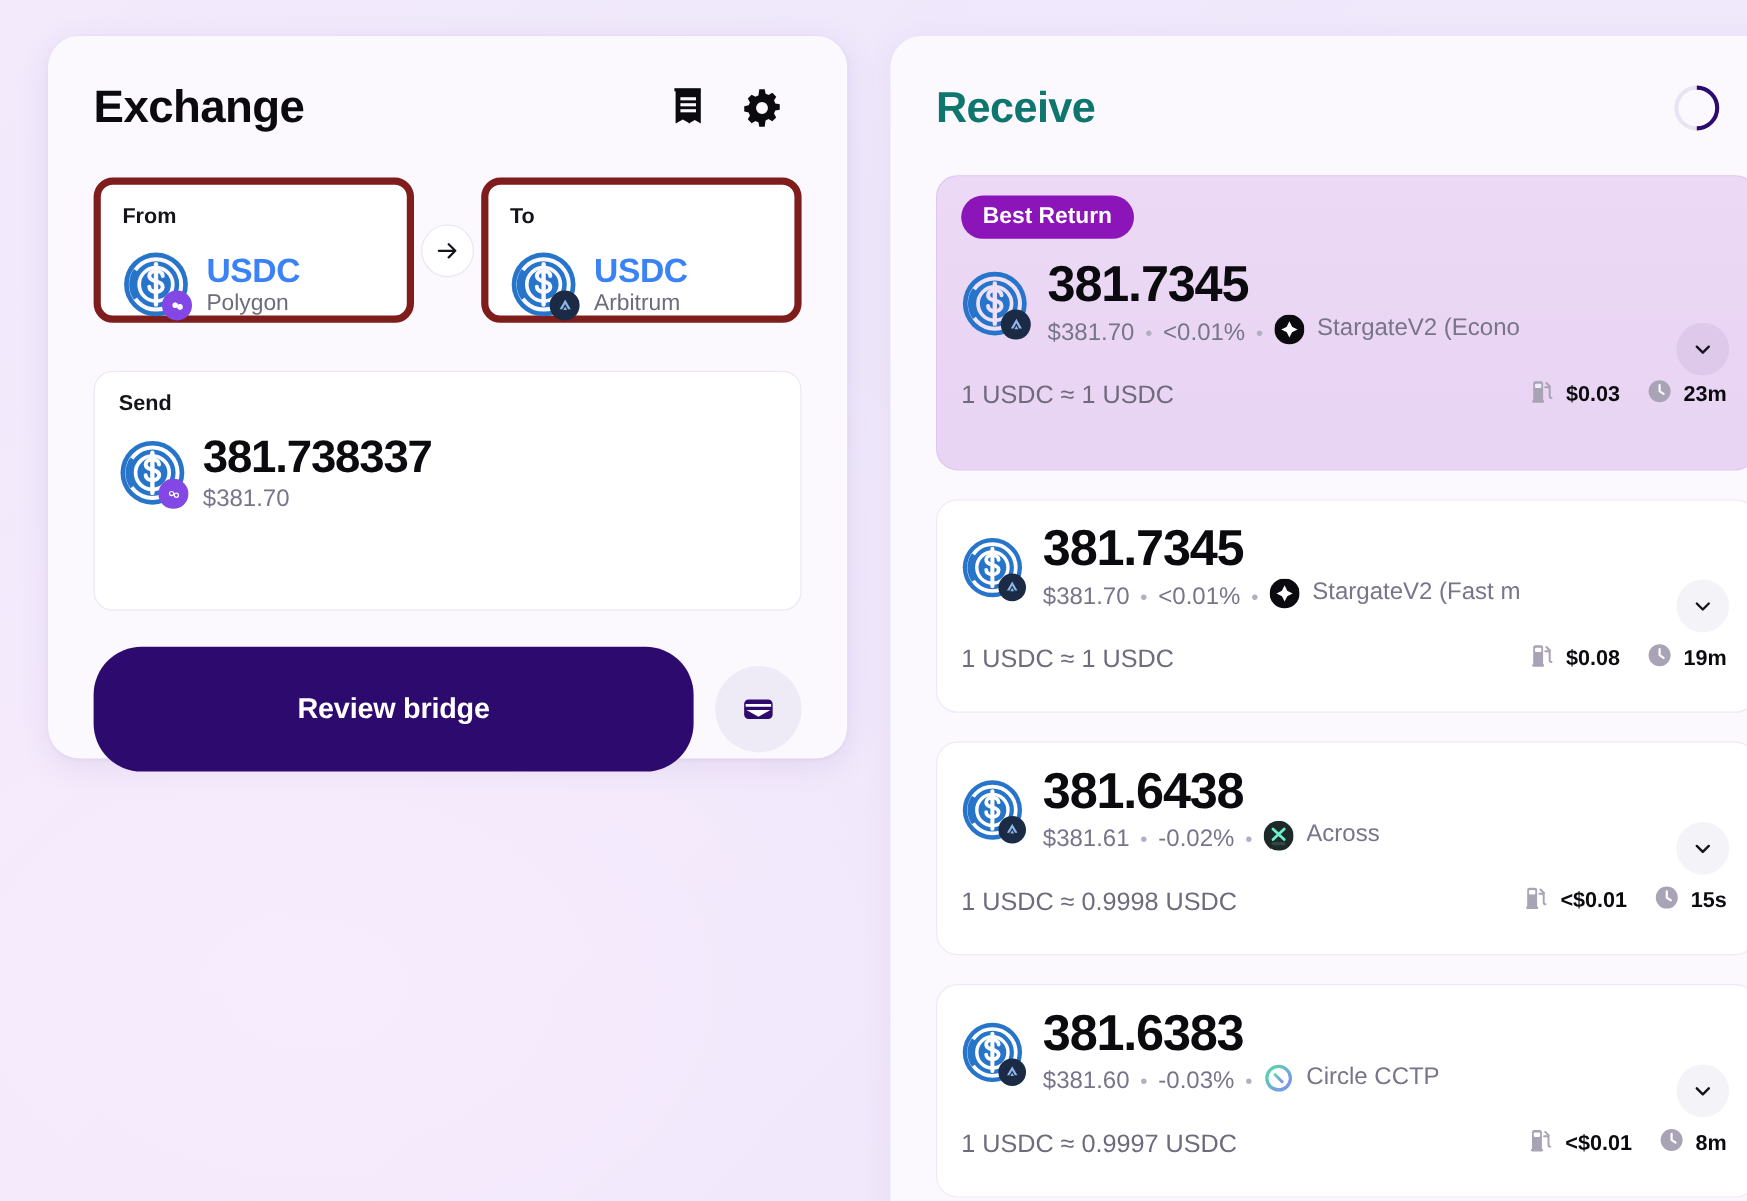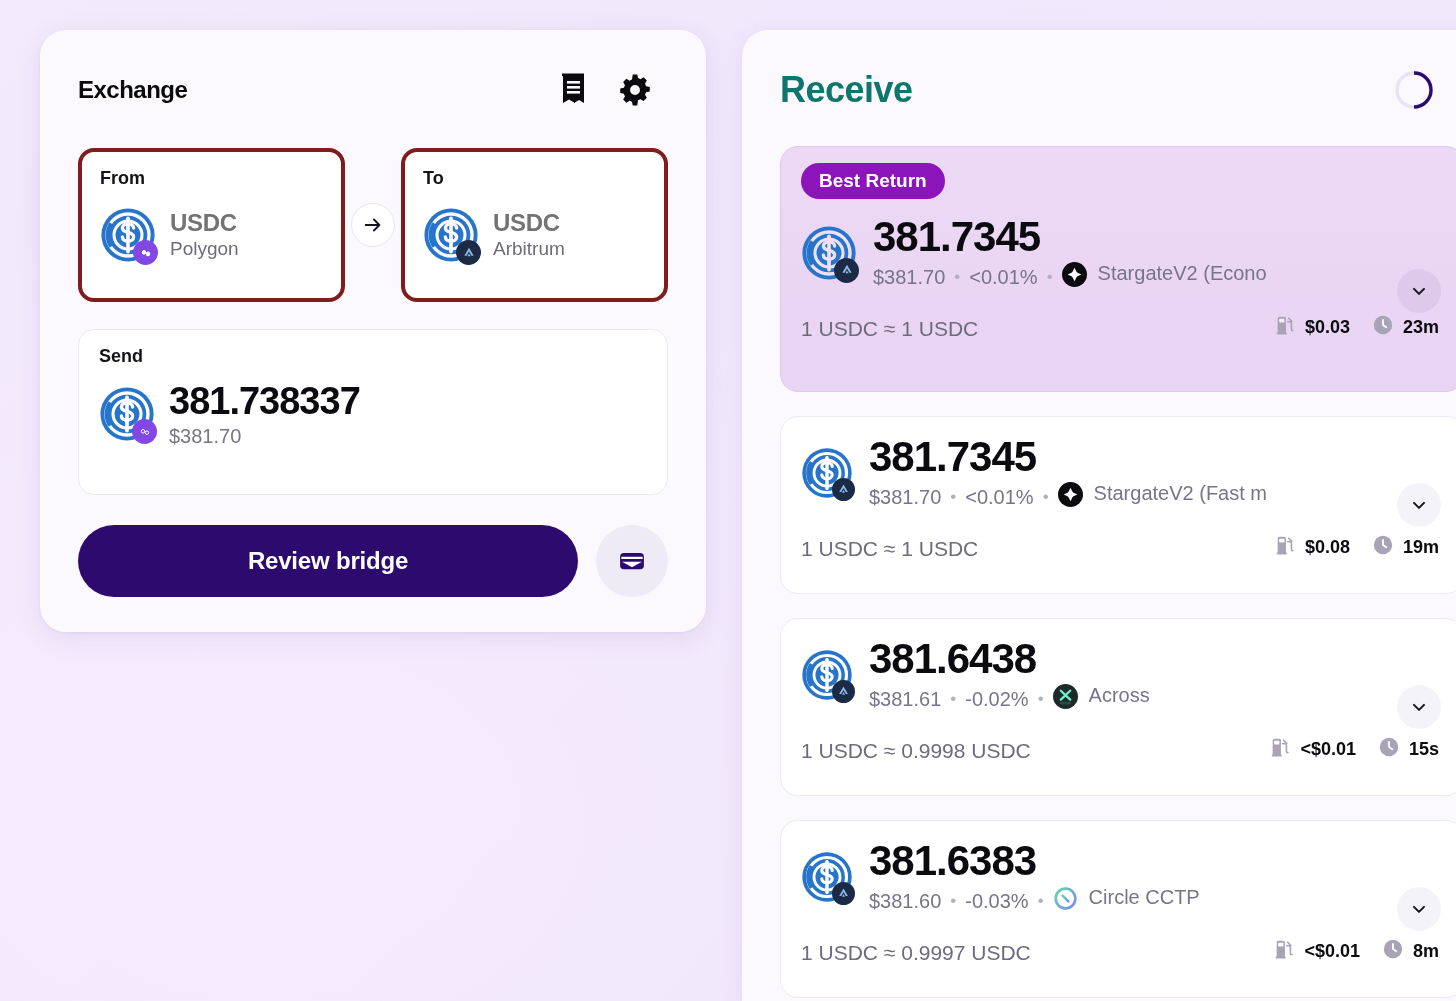--- a/index.html
+++ b/index.html
@@ -15,62 +15,62 @@
     pointer-events:none; }
 
   
   .exchange-card{
     position:absolute; left:40px; top:30px; width:666px; height:602px;
     background:#fbf9fe; border-radius:26px;
     box-shadow:0 6px 26px rgba(90,60,150,.10), 0 1px 3px rgba(90,60,150,.06);
     padding:32px 38px 0 38px;
   }
   .ex-head{ display:flex; align-items:center; justify-content:space-between; height:56px; }
-  .ex-title{ font-size:24px; font-weight:bold; color:#0b0b0f; letter-spacing:-.5px; }
+  .ex-title{ font-size:38px; font-weight:bold; color:#0b0b0f; letter-spacing:-.5px; }
   .ex-actions{ display:flex; align-items:center; gap:28px; padding-right:16px;}
   .ic-btn{ background:none; border:none; cursor:pointer; display:flex; align-items:center; justify-content:center;}
 
   .route-row{ display:flex; align-items:stretch; margin-top:30px; position:relative; }
   .chain-card{
-    flex:1; background:#fff; border:4px solid #7f1d1d; border-radius:16px;
-    padding:16px 18px 18px 18px; height:154px;
+    flex:1; background:#fff; border:6px solid #7f1d1d; border-radius:16px;
+    padding:16px 18px 18px 18px; height:121px;
   }
   .chain-card.left{ margin-right:56px; }
   .chain-card.right{ }
   .cc-label{ font-size:18px; font-weight:bold; color:#14131a; }
   .cc-body{ display:flex; align-items:center; gap:14px; margin-top:18px; }
   .cc-texts{ display:flex; flex-direction:column; gap:1px; }
-  .cc-sym{ font-size:24px; font-weight:bold; color:#737373; letter-spacing:-.3px; line-height:1.12;}
+  .cc-sym{ font-size:28px; font-weight:bold; color:#3b82f6; letter-spacing:-.3px; line-height:1.12;}
   .cc-chain{ font-size:19px; color:#6f6b7d; line-height:1.15;}
   .swap-arrow{
     position:absolute; left:50%; top:50%; transform:translate(-50%,-50%);
     width:44px; height:44px; border-radius:50%; background:#fff; border:1px solid #eae5f3;
     display:flex; align-items:center; justify-content:center; z-index:3; cursor:pointer;
   }
 
   .send-card{
-    margin-top:27px; background:#fff; border:1px solid #ece7f5; border-radius:16px;
-    height:166px; padding:16px 20px 0 20px;
+    margin-top:40px; background:#fff; border:1px solid #ece7f5; border-radius:16px;
+    height:200px; padding:16px 20px 0 20px;
   }
   .send-label{ font-size:18px; font-weight:bold; color:#14131a; }
   .send-row{ display:flex; align-items:center; margin-top:14px; }
   .send-amt-wrap{ display:flex; align-items:center; gap:14px; flex:1; }
   .send-texts{ display:flex; flex-direction:column; }
   .send-amount{ font-size:38px; font-weight:bold; color:#0b0b0f; letter-spacing:-1px; line-height:1.1; }
   .send-usd{ font-size:20px; color:#78748a; margin-top:2px;}
   .send-right{ display:flex; flex-direction:column; align-items:flex-end; gap:8px; }
   .max-pill{
     background:#efecf6; color:#2b0a6d; font-weight:bold; font-size:19px;
     padding:7px 16px; border-radius:999px; border:none; cursor:pointer;
   }
   .send-bal{ font-size:20px; color:#78748a; }
 
   .cta-row{ display:flex; align-items:center; gap:18px; margin-top:30px; }
   .review-btn{
-    flex:1; height:72px; background:#2d0a6e; color:#fff; border:none; border-radius:40px;
+    flex:1; height:104px; background:#2d0a6e; color:#fff; border:none; border-radius:40px;
     font-size:24px; font-weight:bold; cursor:pointer; letter-spacing:-.2px;text-align:center;
   }
   .wallet-btn{
     width:72px; height:72px; border-radius:50%; background:#eeeaf6; border:none; cursor:pointer;
     display:flex; align-items:center; justify-content:center;
   }
 
   
   .receive-panel{
     position:absolute; left:742px; top:30px; width:760px; height:971px;

